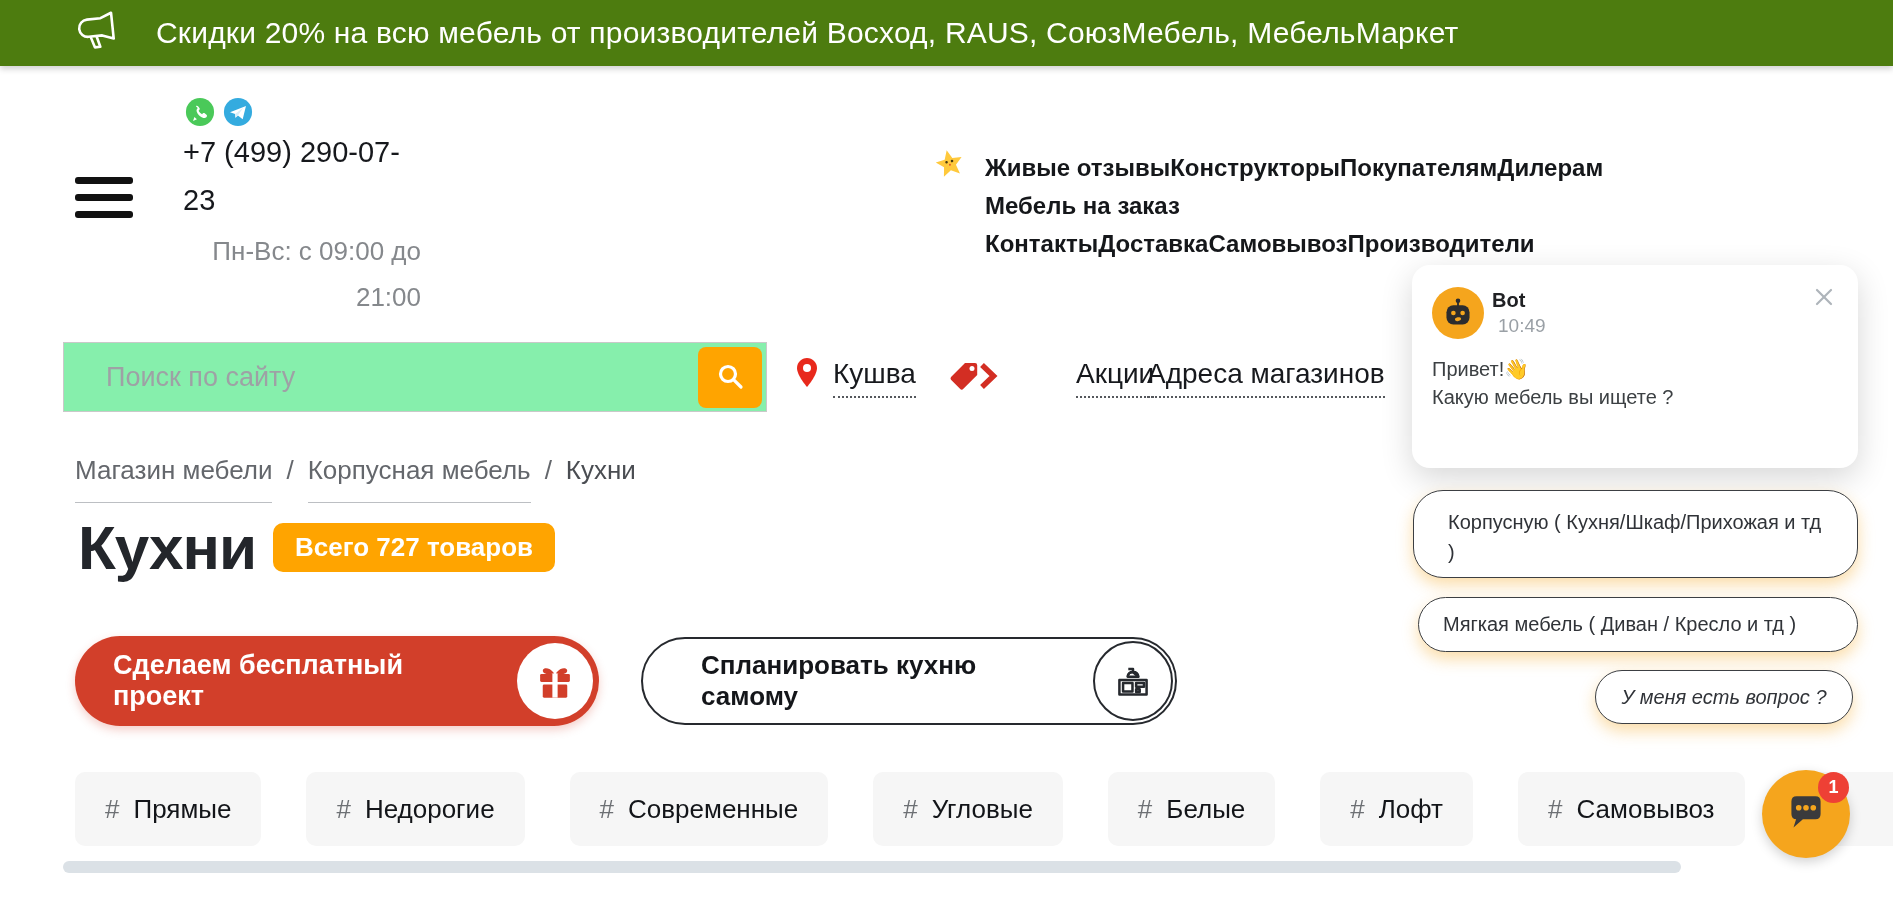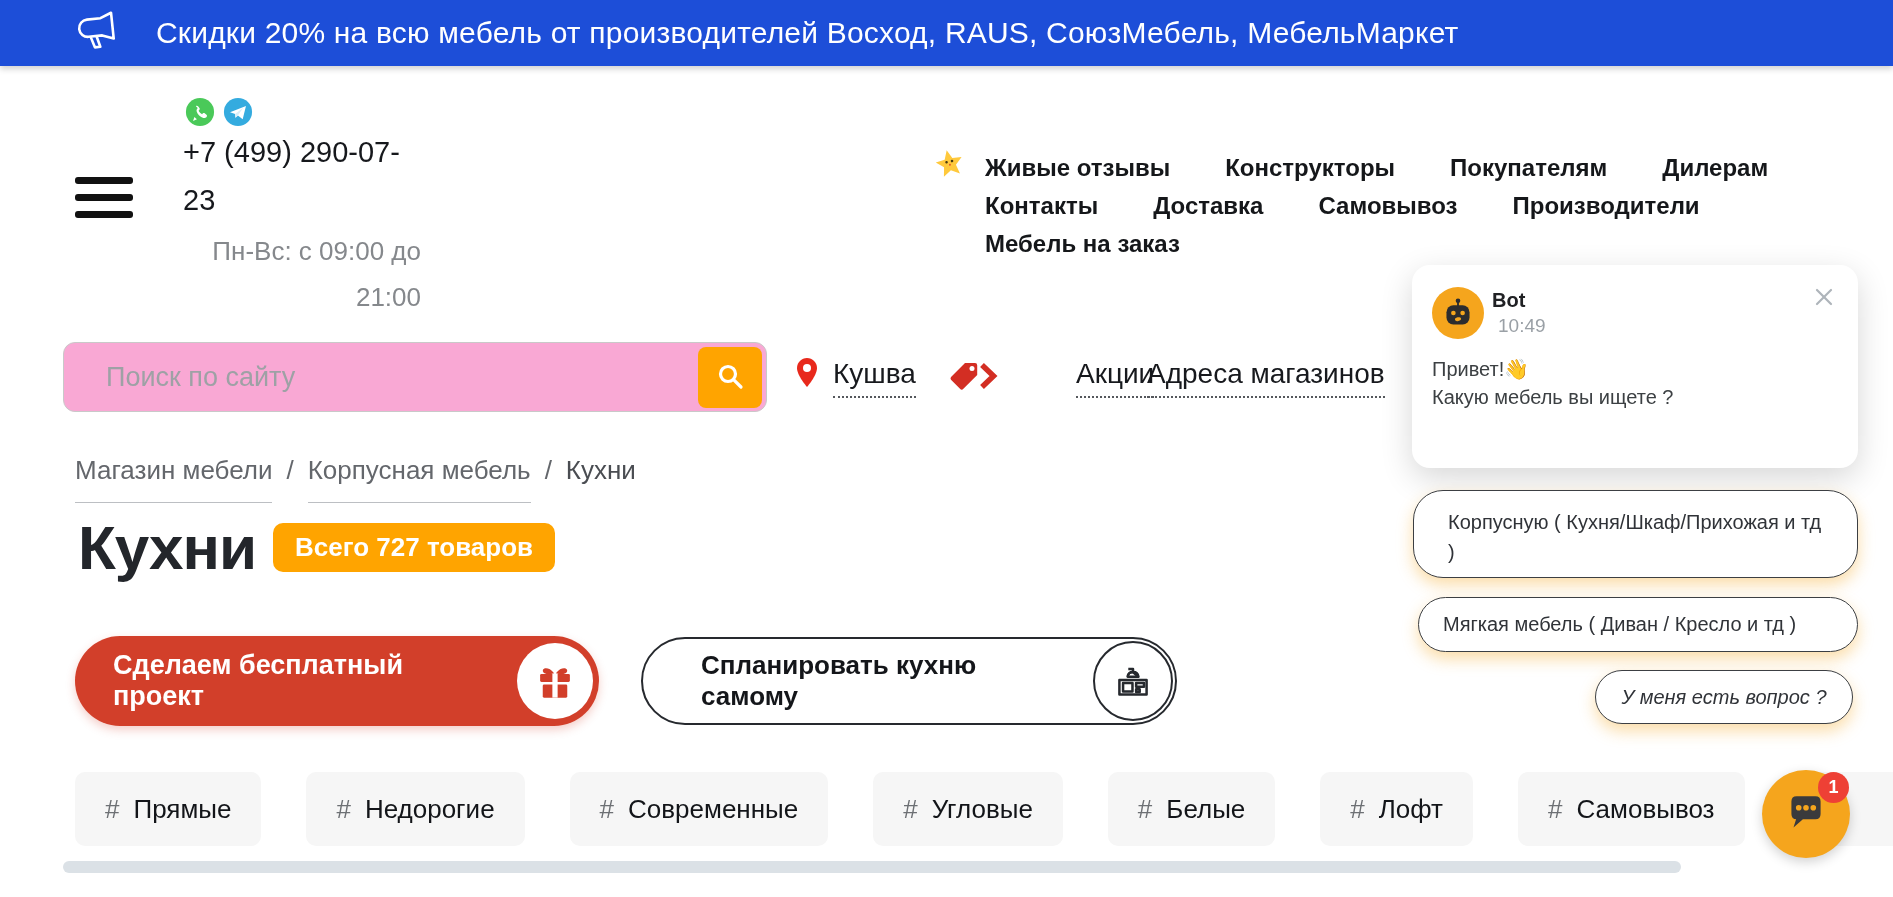--- a/index.html
+++ b/index.html
@@ -1,42 +1,42 @@
 <!DOCTYPE html>
 <html><head>
 <meta charset="utf-8">
 <style>
   html,body{margin:0;padding:0;background:#fff;}
   .screen{position:relative;width:1893px;height:897px;background:#fff;overflow:hidden;
           font-family:"Liberation Sans",sans-serif;color:#1a1c20;}
 
   
-  .banner{position:absolute;top:0;left:0;width:100%;height:66px;background:#1d4ed8;
+  .banner{position:absolute;top:0;left:0;width:100%;height:66px;background:#4d7c0f;
           display:flex;align-items:center;z-index:10;box-shadow:0 3px 6px rgba(0,0,0,.18);}
   .banner .mega{margin-left:76px;transform:rotate(-6deg);}
   .banner-text{margin-left:38px;color:#fff;font-size:30px;letter-spacing:.2px;}
 
   
   .burger{position:absolute;left:75px;top:177px;width:58px;height:41px;display:flex;
           flex-direction:column;justify-content:space-between;cursor:pointer;}
   .burger span{display:block;height:7px;background:#111;border-radius:3px;}
   .social{position:absolute;left:185px;top:97px;display:flex;gap:8px;}
   .social svg{display:block;}
   .phone{position:absolute;left:183px;top:128px;width:242px;font-size:29px;line-height:48px;
          font-weight:500;color:#16181c;}
   .hours{position:absolute;left:183px;top:228px;width:238px;font-size:26px;line-height:46px;color:#85888c;text-align:right;}
 
   .nav{position:absolute;left:985px;top:155px;width:830px;}
-  .nav-row{display:flex;gap:55px;font-size:24px;font-weight:600;color:#15171a;line-height:25px;margin-bottom:13px;}
+  .nav-row{display:flex;font-size:24px;font-weight:600;color:#15171a;line-height:25px;margin-bottom:13px;}
   .nav-row a{cursor:pointer;white-space:nowrap;}
   .star{position:absolute;left:934px;top:148px;transform:rotate(-12deg);}
 
   
-  .search{position:absolute;left:63px;top:342px;width:704px;height:70px;background:#f9a8d4;
-          border:1px solid #c9c9c9;border-radius:12px;box-sizing:border-box;}
+  .search{position:absolute;left:63px;top:342px;width:704px;height:70px;background:#86efac;
+          border:1px solid #c9c9c9;border-radius:0;box-sizing:border-box;}
   .search input{position:absolute;left:0;top:0;width:600px;height:68px;border:none;outline:none;
           font-family:"Liberation Sans",sans-serif;font-size:27px;color:#3c3f43;padding:0 0 0 42px;background:transparent;}
   .search input::placeholder{color:#9ea1a5;}
   .search-btn{position:absolute;right:4px;top:4px;width:64px;height:61px;background:#FFA400;border:none;
           border-radius:8px;cursor:pointer;display:flex;align-items:center;justify-content:center;}
   .qlink{position:absolute;top:358px;font-size:28px;color:#17191d;padding-bottom:6px;
          border-bottom:2px dotted #55585c;cursor:pointer;white-space:nowrap;}
   .pin-ic{position:absolute;left:793px;top:356px;}
   .tag-ic{position:absolute;left:948px;top:360px;}
 
@@ -149,27 +149,27 @@
   </span>
 
   <nav class="nav">
     <div class="nav-row">
       <a>Живые отзывы</a>
       <a>Конструкторы</a>
       <a>Покупателям</a>
       <a>Дилерам</a>
     </div>
     <div class="nav-row">
+      <a>Мебель на заказ</a>
+    </div>
+    <div class="nav-row">
       <a>Контакты</a>
       <a>Доставка</a>
       <a>Самовывоз</a>
       <a>Производители</a>
-    </div>
-    <div class="nav-row">
-      <a>Мебель на заказ</a>
     </div>
   </nav>
 
   <div class="search">
     <input type="text" placeholder="Поиск по сайту" style="">
     <button class="search-btn">
       <span>
         <svg width="30" height="30" viewBox="0 0 30 30" fill="none" stroke="#fff" stroke-width="3.2" stroke-linecap="round">
           <circle cx="13" cy="13" r="7.5"></circle>
           <line x1="18.8" y1="18.8" x2="26" y2="26"></line>

